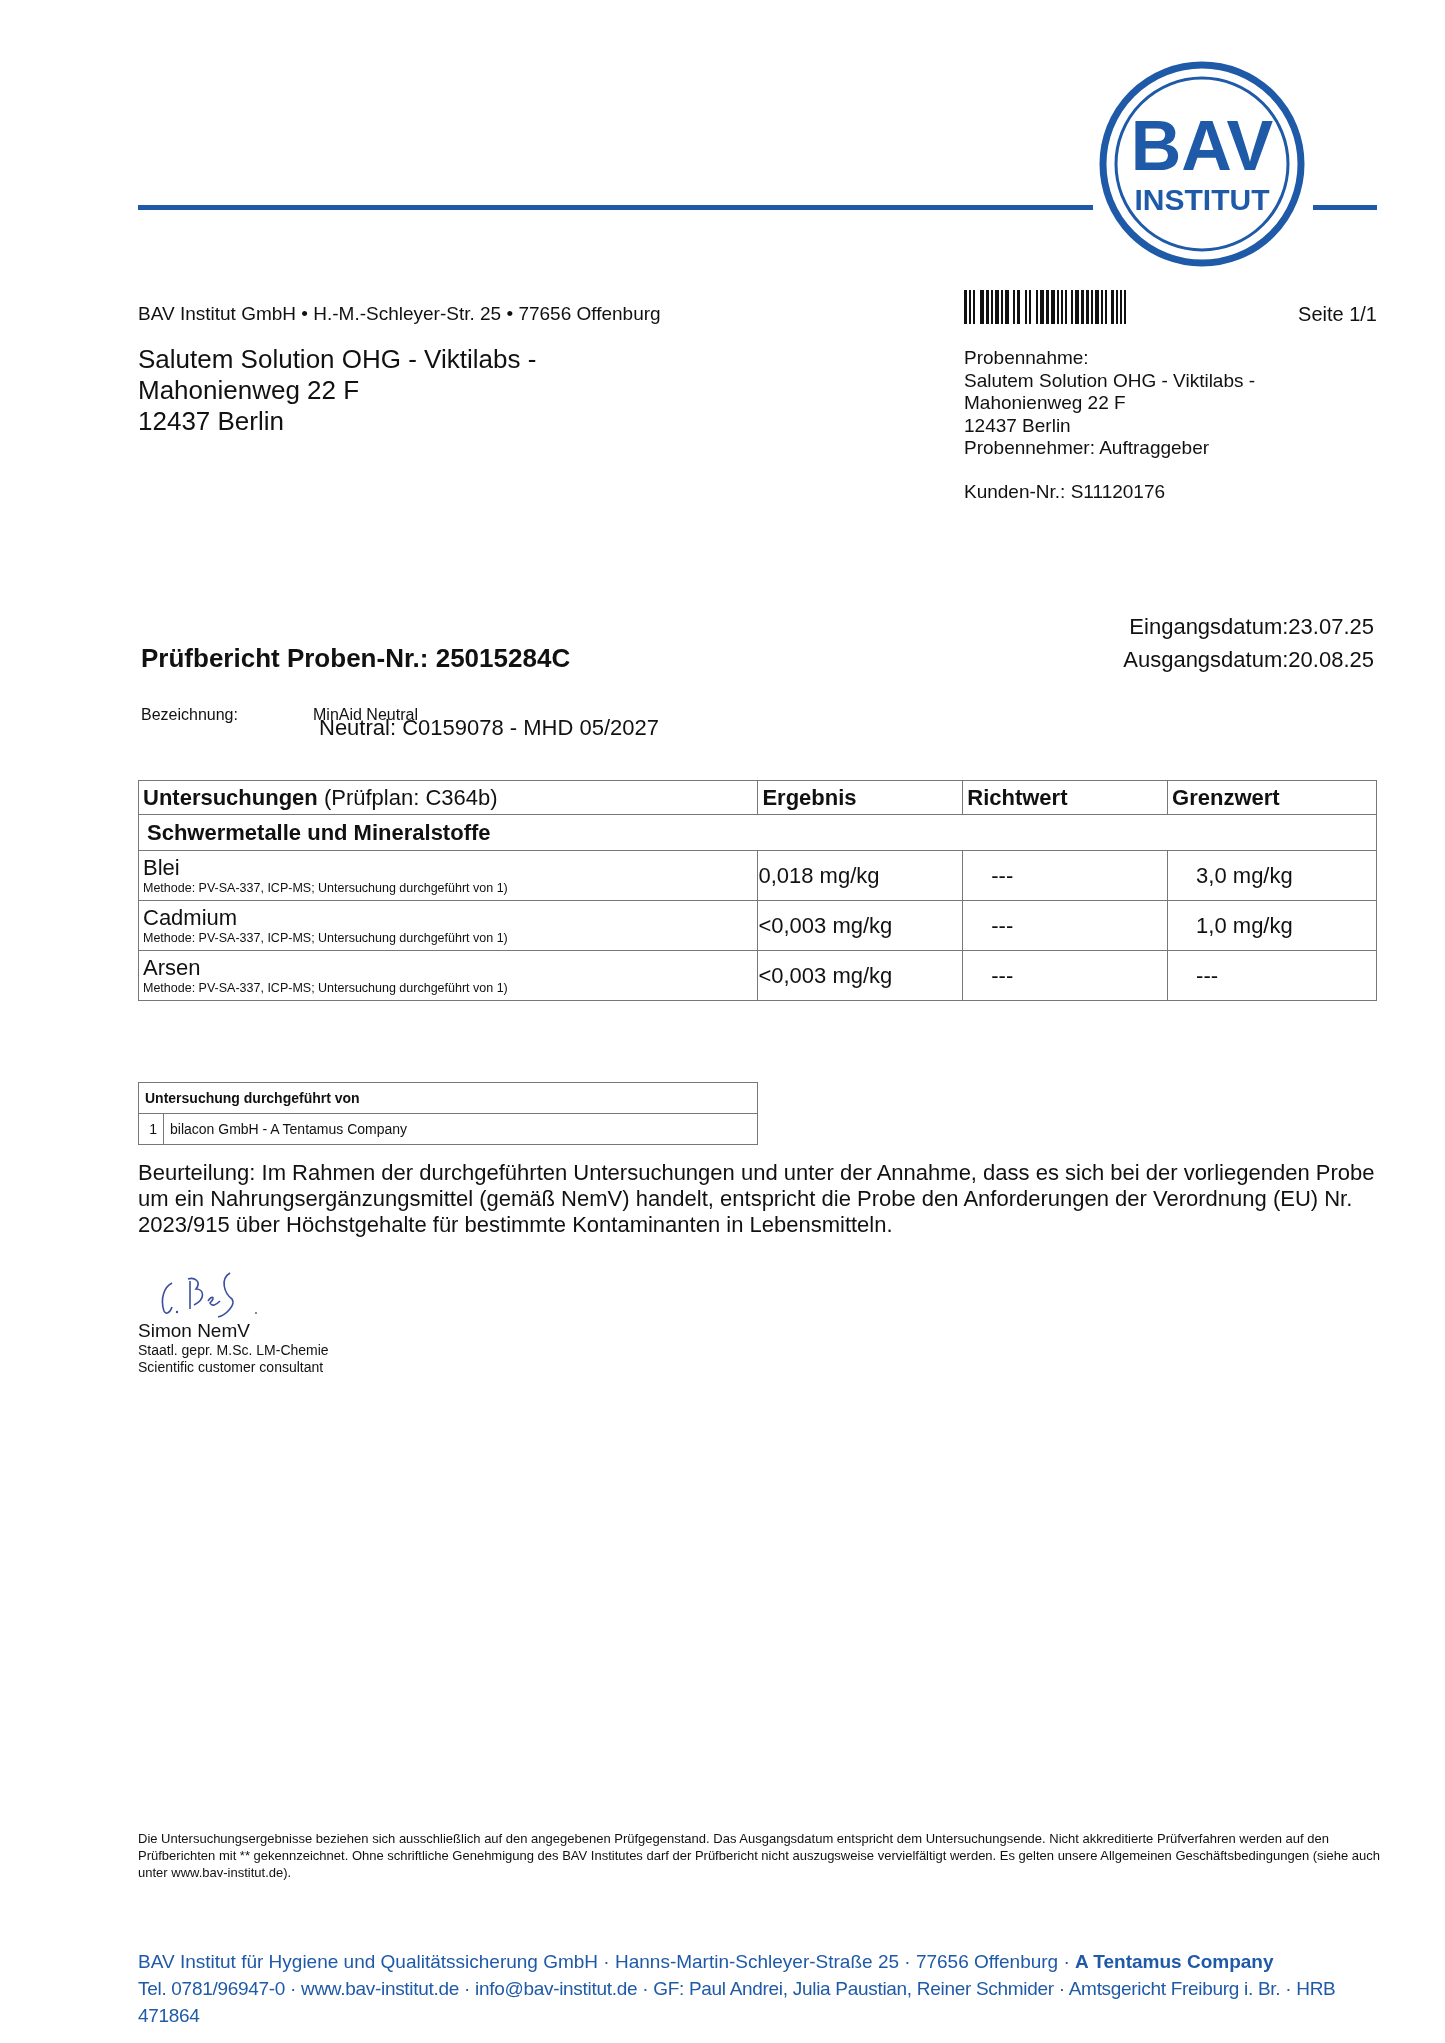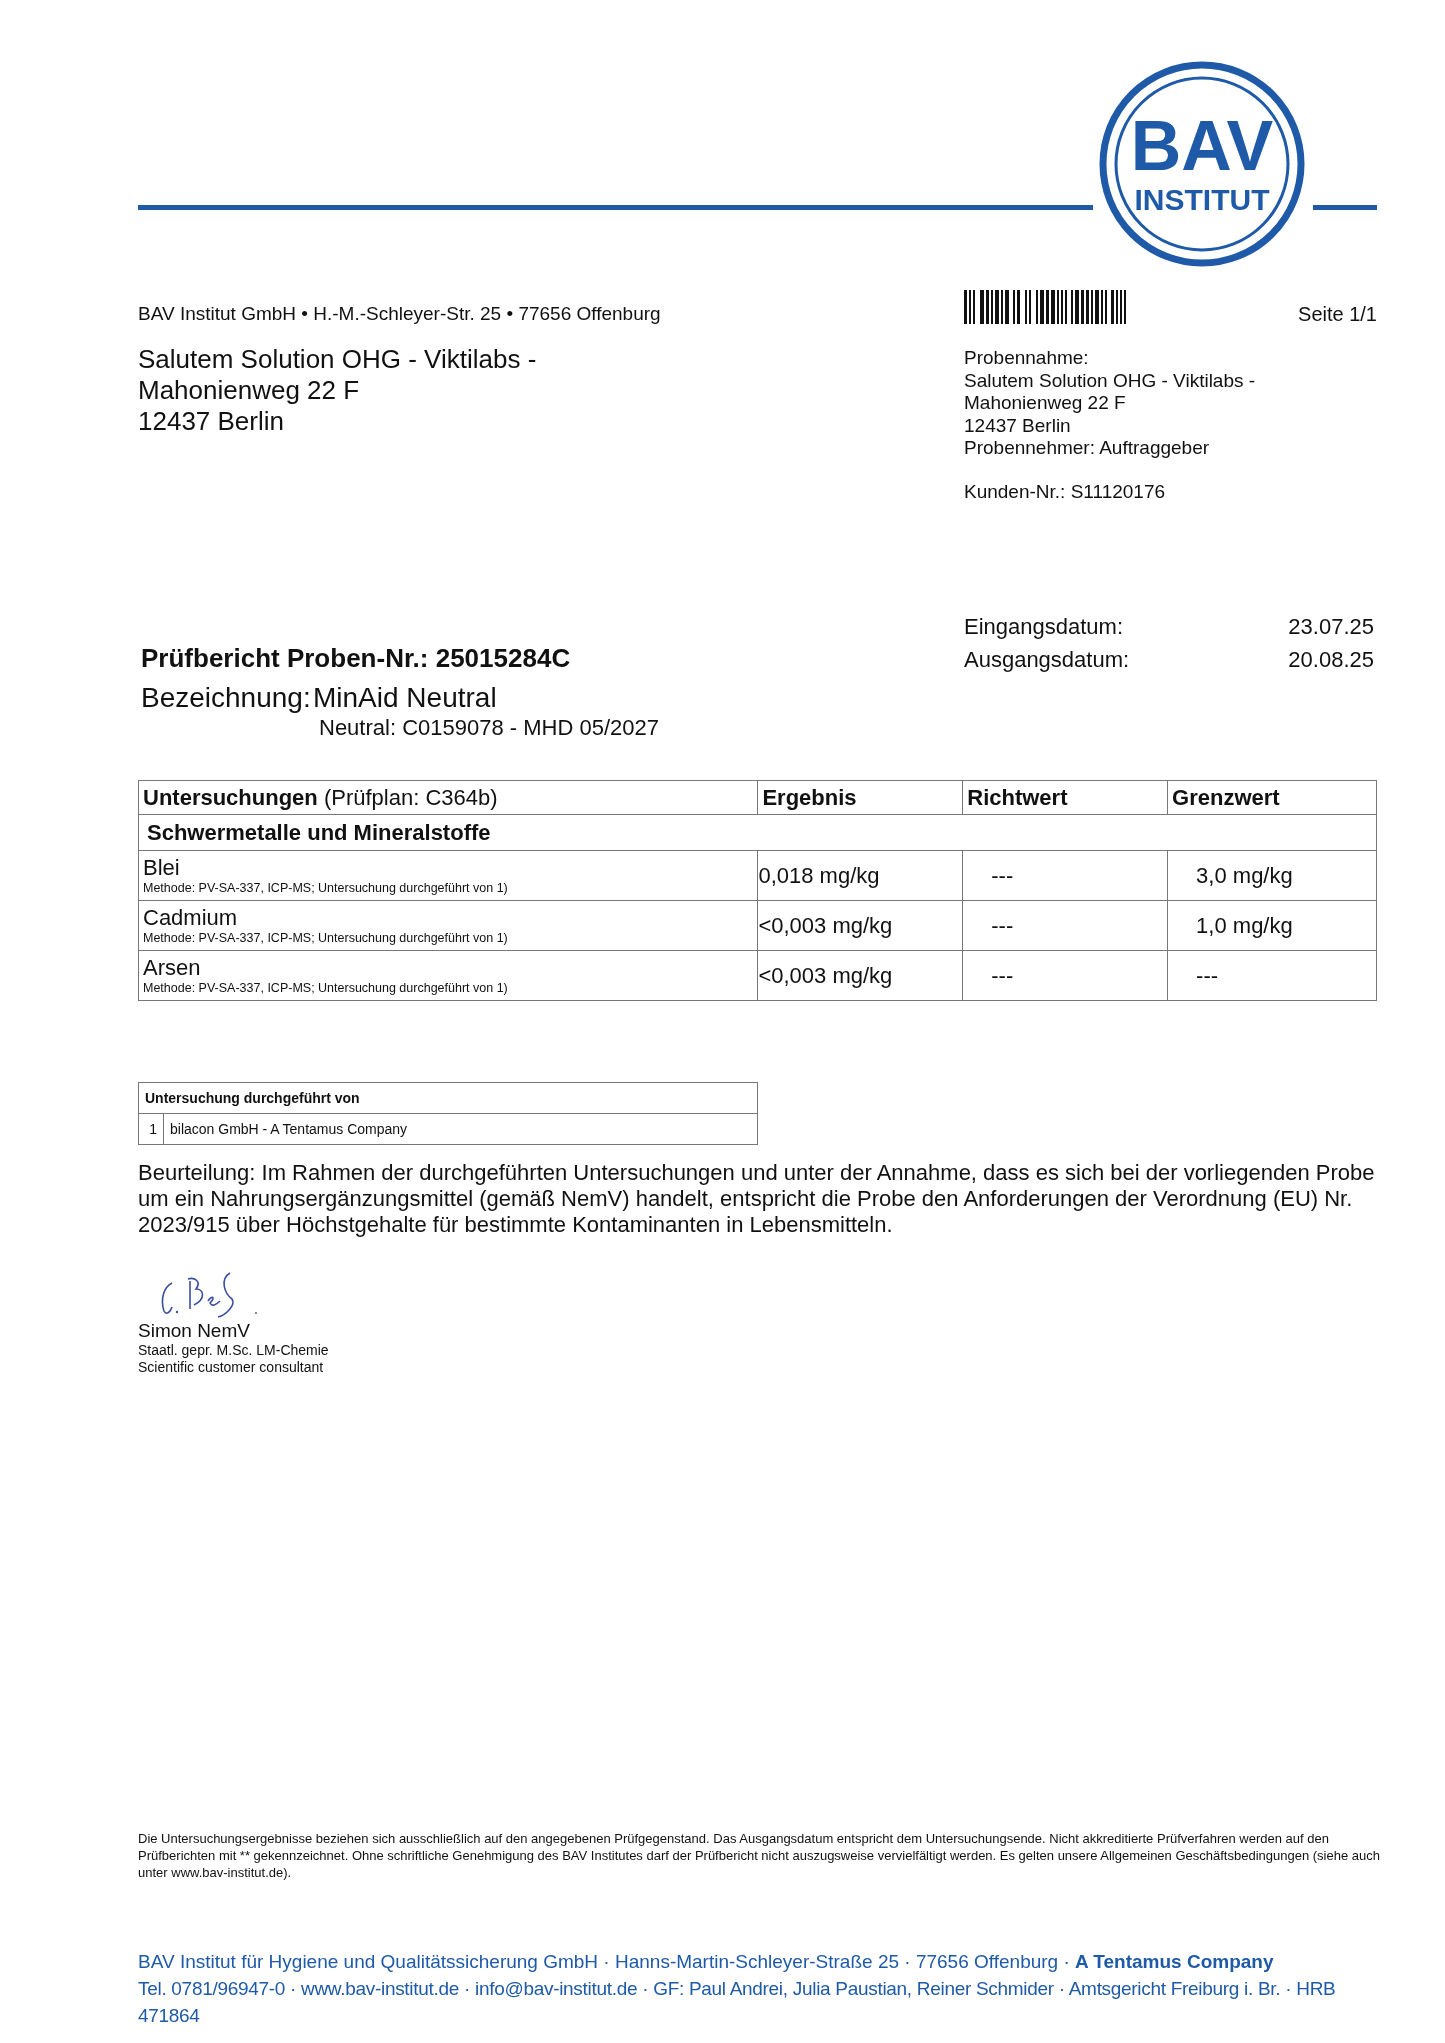--- a/index.html
+++ b/index.html
@@ -9,23 +9,23 @@
   .hline { position: absolute; background: #1e5aa8; height: 5px; }
   .logo { position: absolute; left: 1098px; top: 60px; width: 208px; height: 208px; }
   .sender { left: 138px; top: 303px; font-size: 19px; }
   .recipient { left: 138px; top: 344px; font-size: 26px; line-height: 31px; }
   .barcode { left: 964px; top: 290px; width: 246px; height: 34px; display: flex; align-items: stretch; }
   .barcode span { display: block; background: #111; margin-right: 2px; }
   .page-no { right: 68px; top: 303px; font-size: 20px; }
   .sampling { left: 964px; top: 347px; font-size: 19px; line-height: 22.5px; }
   .customer { left: 964px; top: 481px; font-size: 19px; }
   .dates { left: 964px; top: 610px; width: 410px; font-size: 22px; line-height: 33px; }
-  .dates .row { display: flex; justify-content: space-between; }
+  .dates .row { display: flex; justify-content: flex-end; }
   .title { left: 141px; top: 643px; font-size: 26px; font-weight: bold; }
-  .designation { left: 141px; top: 682px; font-size: 28px; }
+  .designation { left: 141px; top: 706px; font-size: 16px; }
   .designation .value { position: absolute; left: 172px; top: 0; white-space: nowrap; }
   .batch { left: 319px; top: 715px; font-size: 22px; white-space: nowrap; }
 
   table.results { position: absolute; left: 138px; top: 780px; width: 1239px; border-collapse: collapse; }
   table.results td, table.results th { border: 1.5px solid #777; padding: 0; }
   table.results th { font-size: 22px; font-weight: bold; text-align: left; height: 33px; padding-left: 4px; }
   table.results th .normal { font-weight: normal; }
   table.results .group td { height: 35px; font-size: 22px; font-weight: bold; padding-left: 8px; }
   table.results .item td { height: 49px; }
   .param-name { font-size: 22px; line-height: 24px; padding-left: 4px; }

